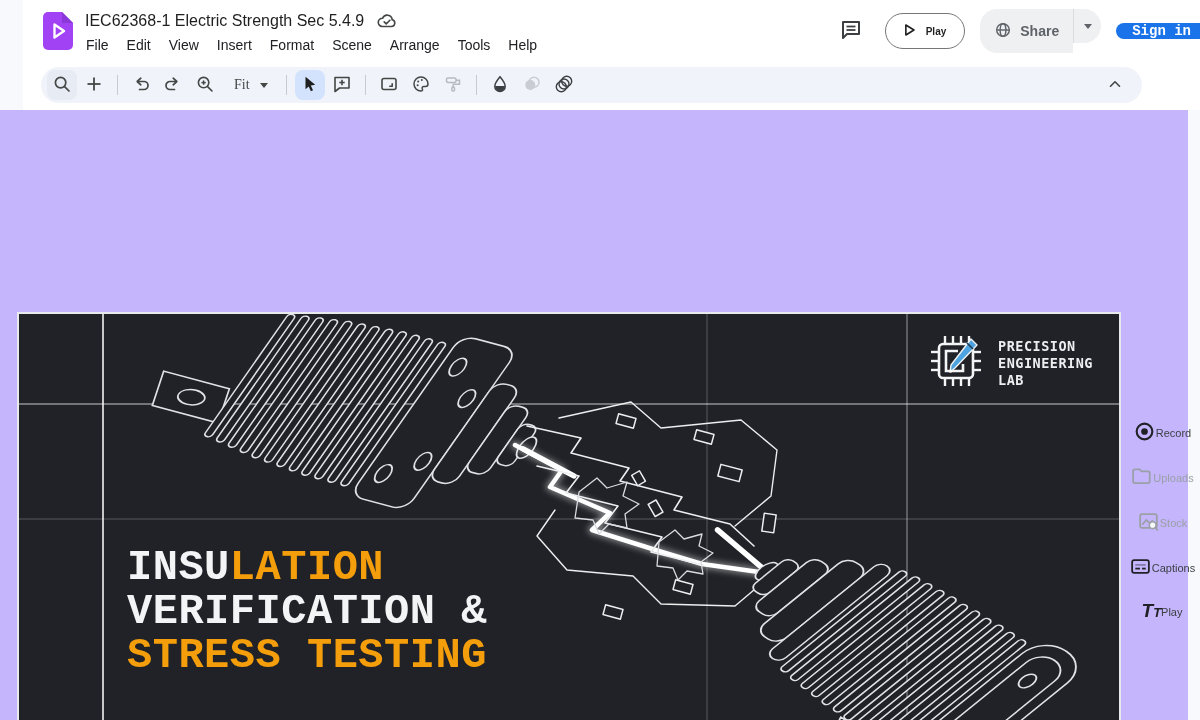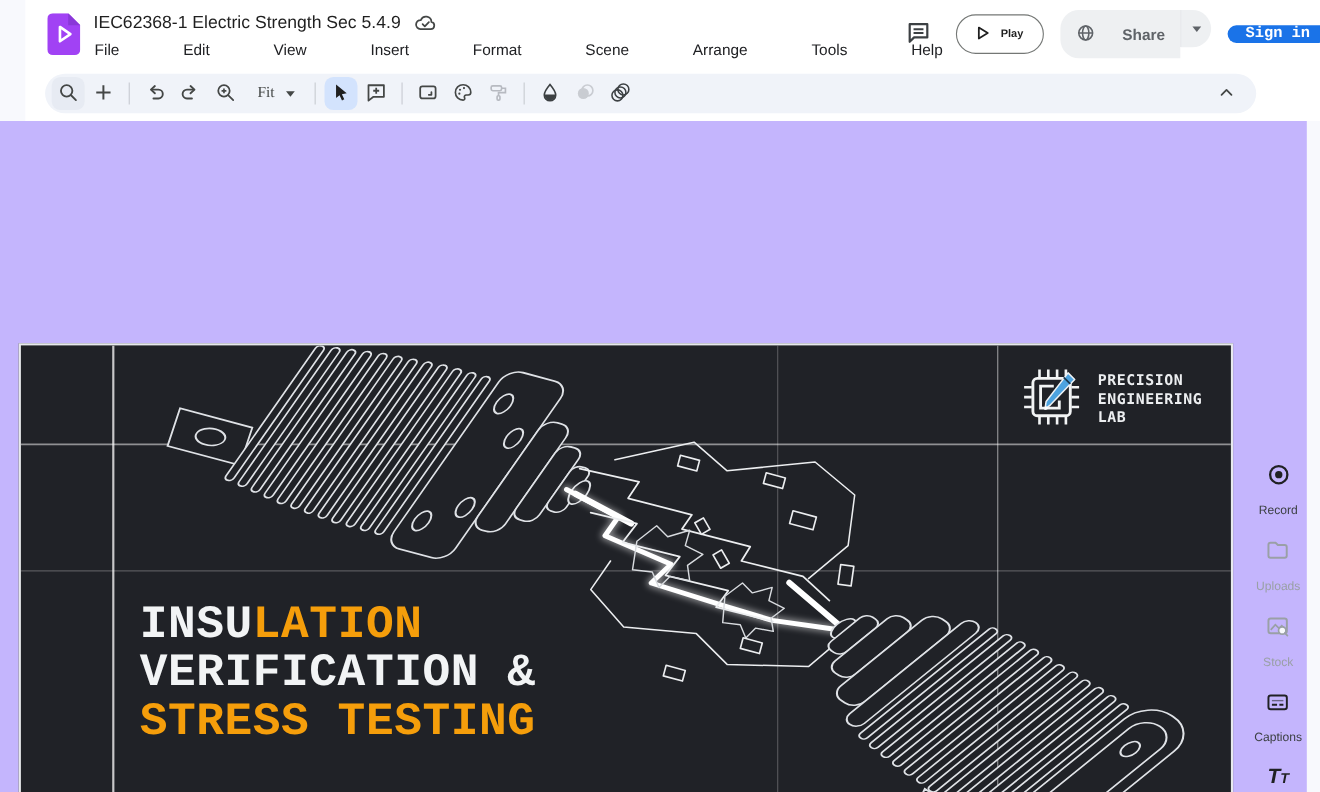--- a/index.html
+++ b/index.html
@@ -7,27 +7,27 @@
   .app { position:relative; width:1200px; height:720px; }
 
   
   .chrome { position:absolute; left:0; top:0; width:1200px; height:110px; background:#ffffff;margin-left:23px; }
   .topbar { position:absolute; left:0; top:0; width:1200px; height:62px; }
   .app-logo { position:absolute; left:20px; top:12px; width:30px; height:38px; cursor:pointer; }
   .title-block { position:absolute; left:62px; top:9px; }
   .title-row { display:flex; align-items:center; gap:12px; height:24px; }
   .doc-title { font-size:16px; color:#1f1f1f; white-space:nowrap; }
   .cloud-ic { display:flex; align-items:center; }
-  .menubar { display:flex; margin-top:2px; margin-left:-8px;gap:40px; }
+  .menubar { display:flex; margin-top:2px; margin-left:-8px; }
   .menu-item { font-size:14px; color:#202124; padding:2px 9px; border-radius:8px; background:none; border:none; cursor:pointer; font-family:inherit; }
   .topbar-right { position:absolute; right:0; top:0; height:62px; display:flex; align-items:center; padding-right:16px; gap:15px; }
   .icon-btn { width:38px; height:38px; border:none; background:none; display:flex; align-items:center; justify-content:center; cursor:pointer; border-radius:50%; }
   .play-btn { display:flex; align-items:center; gap:8px; height:36px; padding:0 18px 0 14px; background:#fff; border:1px solid #747775; border-radius:18px; font-size:10px; font-weight:bold; color:#1f1f1f; cursor:pointer; font-family:inherit; }
   .share-group { display:flex; }
-  .share-main { display:flex; align-items:center; gap:24px; height:44px; padding:0 14px; background:#eef0f2; border:none; border-radius:17px 0 0 17px; font-size:14px; font-weight:bold; color:#5f6368; cursor:pointer; font-family:inherit; }
+  .share-main { display:flex; align-items:center; gap:8px; height:44px; padding:0 14px; background:#eef0f2; border:none; border-radius:17px 0 0 17px; font-size:14px; font-weight:bold; color:#5f6368; cursor:pointer; font-family:inherit; }
   .share-caret { width:28px; height:34px; background:#eef0f2; border:none; border-left:1px solid #dadce0; border-radius:0 17px 17px 0; cursor:pointer; display:flex; align-items:center; justify-content:center; }
   .caret-down { width:0; height:0; border-left:4.5px solid transparent; border-right:4.5px solid transparent; border-top:5.5px solid #5f6368; }
   .signin-btn { height:16px; padding:0 16px; background:#1a73e8; color:#fff; border:none; border-radius:8px; font-size:14px; font-weight:bold; cursor:pointer; font-family:Liberation Mono, monospace; }
 
   
   .toolbar { position:absolute; left:18px; top:67px; width:1101px; height:36px; background:#f0f3f9; border-radius:18px; display:flex; align-items:center; padding:0 12px 0 6px; gap:2px; }
   .tb-btn { width:30px; height:30px; border:none; background:none; border-radius:8px; display:flex; align-items:center; justify-content:center; cursor:pointer; }
   .tb-btn.shaded { background:#e7ebf3; }
   .tb-btn.selected { background:#d3e3fd; }
   .tb-btn.disabled { cursor:default; }
@@ -41,21 +41,21 @@
   .slide { position:absolute; left:17px; top:202px; width:1104px; height:640px; background:#202227; border:2px solid #e7e9ec; }
   .slide svg.art { position:absolute; left:0; top:0; }
   .brand { position:absolute; left:908px; top:18px; display:flex; align-items:center; gap:13px; cursor:pointer; }
   .brand-text { font-family:"DejaVu Sans Mono","Liberation Mono",monospace; font-weight:bold; font-size:13.5px; line-height:17px; letter-spacing:0.5px; color:#eceef0; white-space:pre; }
   .slide-title { position:absolute; left:108px; top:232px; font-weight:bold; font-size:42px; line-height:44px; letter-spacing:0.5px; color:#f2f4f5; cursor:pointer; white-space:nowrap;font-family:Liberation Mono, monospace; }
   .t-orange { color:#F59E0B; }
   .slide-sub { position:absolute; left:108px; top:378px; font-family:"DejaVu Sans Mono","Liberation Mono",monospace; font-size:17.5px; line-height:26px; color:#d3d6da; cursor:pointer; white-space:pre; }
 
   
   .side-rail { position:absolute; right:0; top:420px; width:76px; display:flex; flex-direction:column; align-items:center; gap:19px; }
-  .rail-item { display:flex; flex-direction:column; align-items:center; gap:12px; border:none; background:none; cursor:pointer; font-family:inherit; }
+  .rail-item { display:flex; flex-direction:row; align-items:center; gap:0; border:none; background:none; cursor:pointer; font-family:inherit; }
   .rail-item.disabled { cursor:default; }
   .rail-label { font-size:11px; color:#3c4043; }
   .rail-item.disabled .rail-label { color:#9aa0a6; }
   .text-glyph { font-weight:bold; color:#202124; font-size:19px; line-height:22px;font-style:italic; }
   .text-glyph .small-t { font-size:13px; }
 </style>
 </head>
 <body>
 
 <div class="app">

